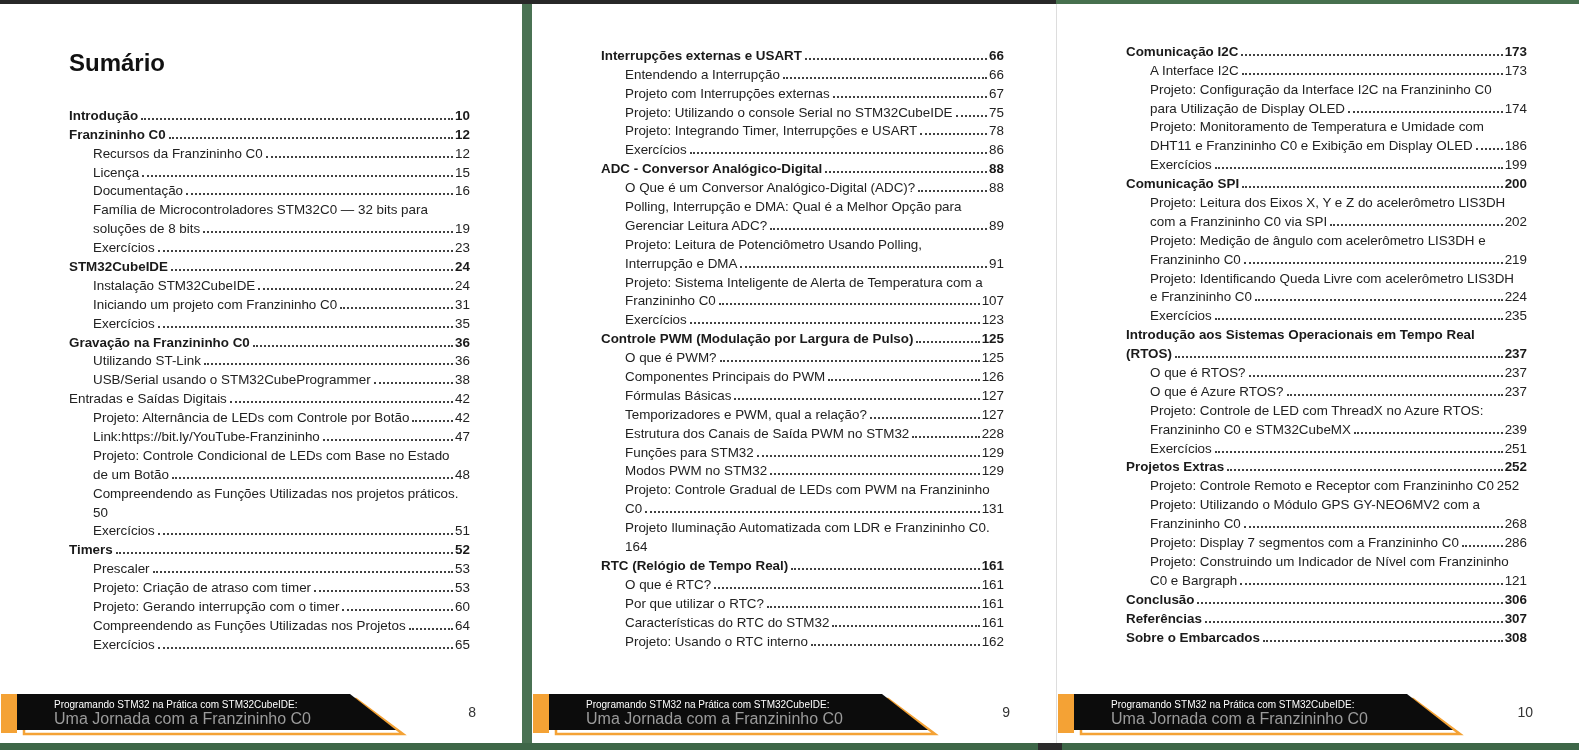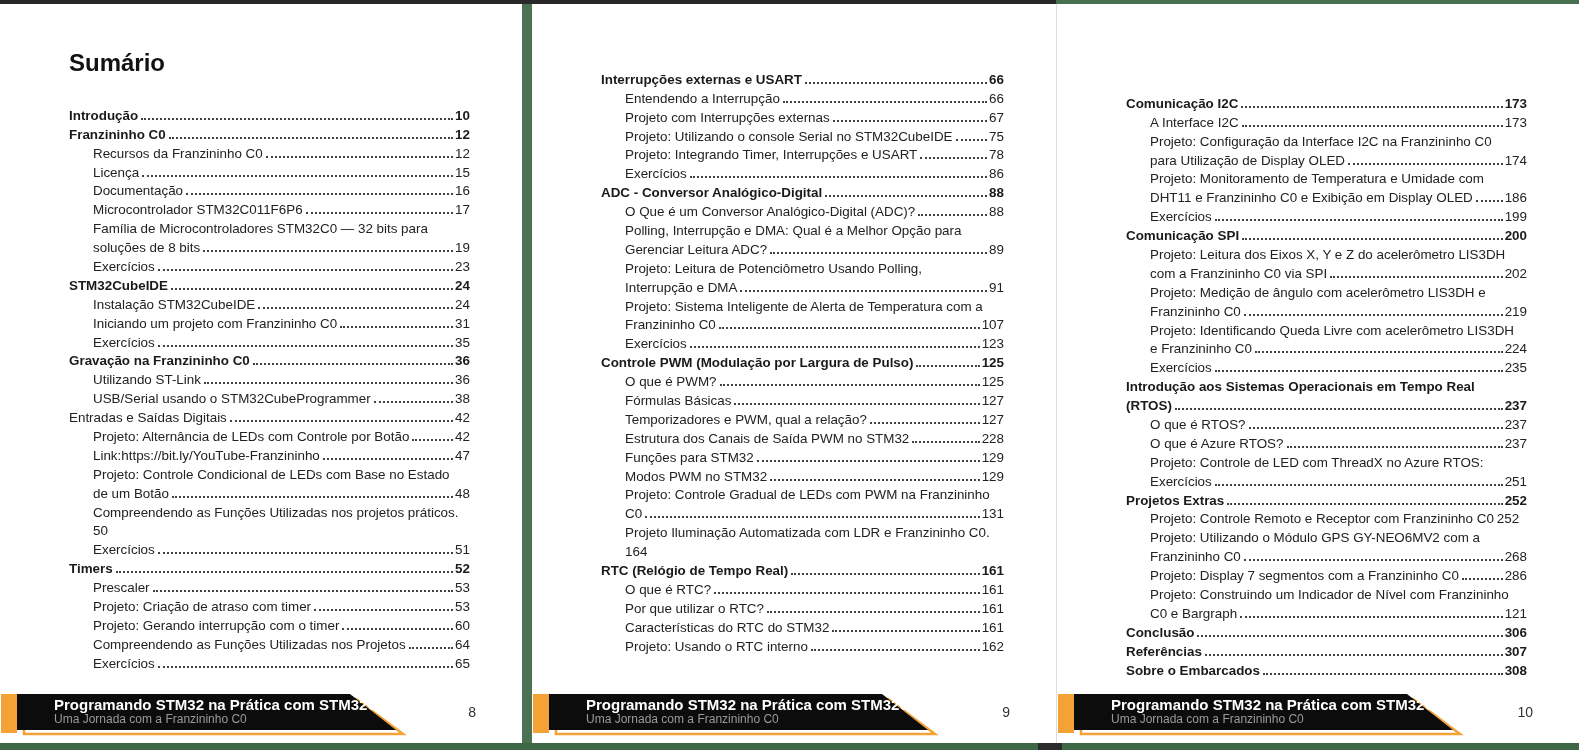--- a/index.html
+++ b/index.html
@@ -13,39 +13,39 @@
   .gutter-line{position:absolute;left:1056px;top:4px;bottom:7px;width:1px;background:#dddddd;}
   .bottom-strip{position:absolute;left:0;right:0;bottom:0;height:7px;background:#3E6748;}
   .bottom-dark-seg{position:absolute;left:1038px;bottom:0;width:24px;height:7px;background:#2b2b2b;}
 
   .page{position:absolute;top:4px;bottom:7px;background:#ffffff;}
   #page1{left:0;width:522px;}
   #page2{left:532px;width:524px;}
   #page3{left:1057px;width:522px;}
 
   .page-body{padding:46px 52px 0 69px;}
-  #page2 .page-body{padding-top:64px;}
-  #page3 .page-body{padding-top:88px;}
+  #page2 .page-body{padding-top:40px;}
+  #page3 .page-body{padding-top:36px;}
 
   h1.toc-heading{font-size:24px;line-height:26px;margin:0 0 28px 0;color:#111;font-weight:bold;}
 
   .row{display:flex;align-items:flex-end;height:18.9px;font-size:13.4px;color:#222;overflow:hidden;}
   .row .t{white-space:pre;}
   .row.ind{padding-left:24px;}
   .row.b{font-weight:bold;color:#1a1a1a;}
   .dots{flex:1 1 auto;min-width:4px;border-bottom:2px dotted #414141;margin:0 2px 3px 3px;}
   .pgn{white-space:pre;}
   .pgn.inline{margin-left:3px;}
 
   .footer{position:absolute;left:0;right:0;bottom:6px;height:46px;}
   .accent-block{position:absolute;left:1px;top:3px;width:16px;height:39px;background:#F4A235;}
   .banner-svg{position:absolute;left:17px;top:2px;}
   .banner-text{position:absolute;left:54px;top:7px;}
-  .banner-title{font-size:15px;line-height:14px;font-weight:bold;color:#ffffff;white-space:pre;}
-  .banner-subtitle{font-size:12px;line-height:14px;color:#9b9b9b;white-space:pre;}
+  .banner-title{font-size:10px;line-height:14px;font-weight:normal;color:#ffffff;white-space:pre;}
+  .banner-subtitle{font-size:16px;line-height:14px;color:#9b9b9b;white-space:pre;}
   .page-number{position:absolute;right:46px;top:13px;font-size:14px;color:#333;}
 </style>
 </head>
 <body>
 
 <div class="screen">
   <div class="top-strip-dark"></div>
   <div class="top-strip-green"></div>
 
   <div class="page" id="page1">
@@ -69,25 +69,20 @@
           </div>
           <div class="row ind">
             <span class="t">Licença</span>
             <span class="dots"></span>
             <span class="pgn">15</span>
           </div>
           <div class="row ind">
             <span class="t">Documentação</span>
             <span class="dots"></span>
             <span class="pgn">16</span>
-          </div>
-          <div class="row ind">
-            <span class="t">Microcontrolador STM32C011F6P6</span>
-            <span class="dots"></span>
-            <span class="pgn">17</span>
           </div>
           <div class="row ind">
             <span class="t">Família de Microcontroladores STM32C0 — 32 bits para</span>
           </div>
           <div class="row ind">
             <span class="t">soluções de 8 bits</span>
             <span class="dots"></span>
             <span class="pgn">19</span>
           </div>
           <div class="row ind">
@@ -288,20 +283,25 @@
             <span class="t">Controle PWM (Modulação por Largura de Pulso)</span>
             <span class="dots"></span>
             <span class="pgn">125</span>
           </div>
           <div class="row ind">
             <span class="t">O que é PWM?</span>
             <span class="dots"></span>
             <span class="pgn">125</span>
           </div>
           <div class="row ind">
+            <span class="t">Componentes Principais do PWM</span>
+            <span class="dots"></span>
+            <span class="pgn">126</span>
+          </div>
+          <div class="row ind">
             <span class="t">Fórmulas Básicas</span>
             <span class="dots"></span>
             <span class="pgn">127</span>
           </div>
           <div class="row ind">
             <span class="t">Temporizadores e PWM, qual a relação?</span>
             <span class="dots"></span>
             <span class="pgn">127</span>
           </div>
           <div class="row ind">
@@ -459,20 +459,25 @@
           </div>
           <div class="row ind">
             <span class="t">O que é Azure RTOS?</span>
             <span class="dots"></span>
             <span class="pgn">237</span>
           </div>
           <div class="row ind">
             <span class="t">Projeto: Controle de LED com ThreadX no Azure RTOS:</span>
           </div>
           <div class="row ind">
+            <span class="t">Franzininho C0 e STM32CubeMX</span>
+            <span class="dots"></span>
+            <span class="pgn">239</span>
+          </div>
+          <div class="row ind">
             <span class="t">Exercícios</span>
             <span class="dots"></span>
             <span class="pgn">251</span>
           </div>
           <div class="row b">
             <span class="t">Projetos Extras</span>
             <span class="dots"></span>
             <span class="pgn">252</span>
           </div>
           <div class="row ind">

